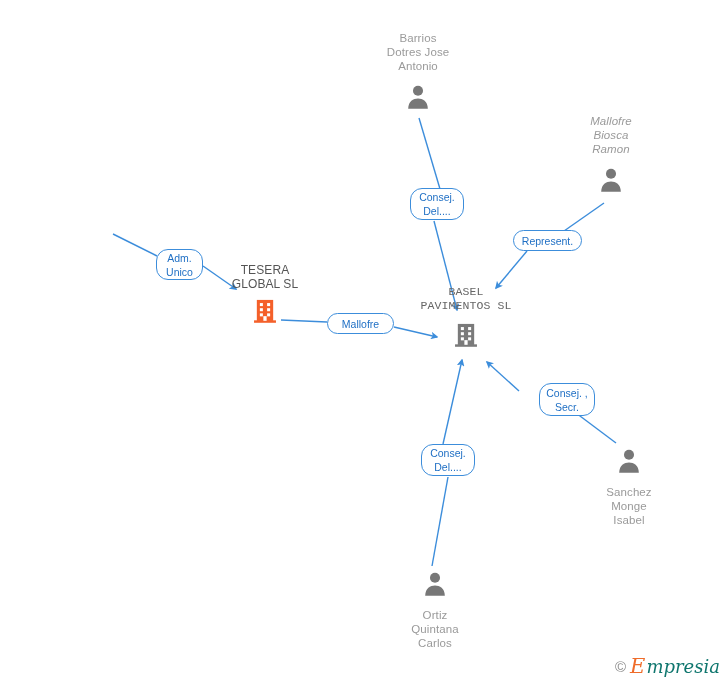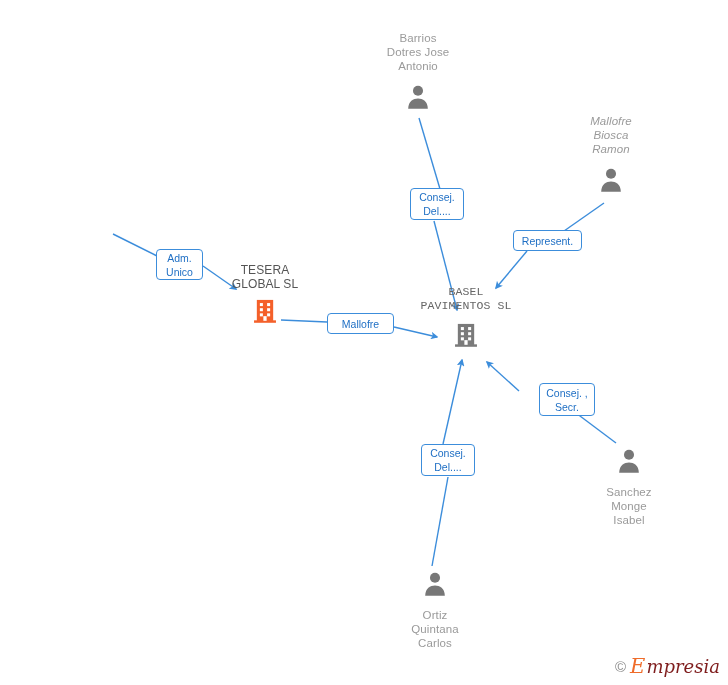--- a/index.html
+++ b/index.html
@@ -44,21 +44,21 @@
     font-weight: normal;
     font-size: 12px;
   }
   .icon-wrap {
     display: block;
     line-height: 0;
   }
   .edge-label {
     position: absolute;
     border: 1.5px solid #3c8ddb;
-    border-radius: 4px;
+    border-radius: 12px;
     background: #ffffff;
     color: #1f6fc4;
     font-size: 10.5px;
     line-height: 14px;
     text-align: center;
     white-space: pre-line;
     box-sizing: border-box;
     display: flex;
     align-items: center;
     justify-content: center;
@@ -80,21 +80,21 @@
     font-family: "DejaVu Serif", serif;
     font-style: italic;
     font-size: 21px;
     color: #ef6c2a;
     line-height: 1;
   }
   .wm-rest {
     font-family: "DejaVu Serif", serif;
     font-style: italic;
     font-size: 18px;
-    color: #7f1d1d;
+    color: #0f766e;
     line-height: 1;
     margin-left: -3px;
   }
 </style>
 </head>
 <body>
 
 <div id="canvas">
 
   <svg id="edges" viewBox="0 0 728 685">

